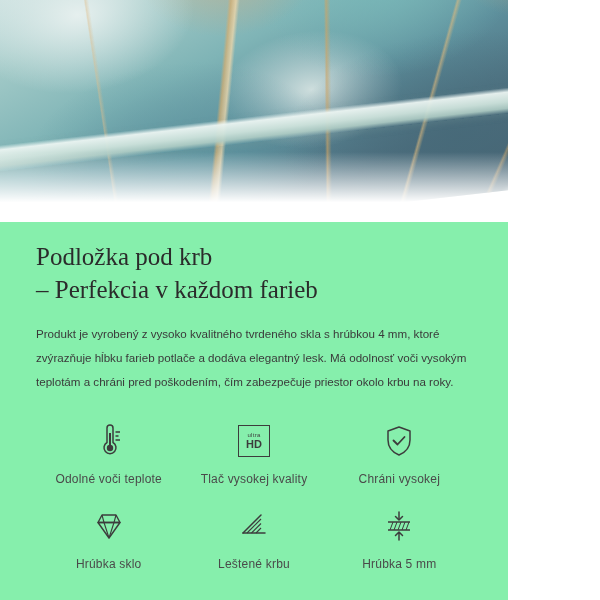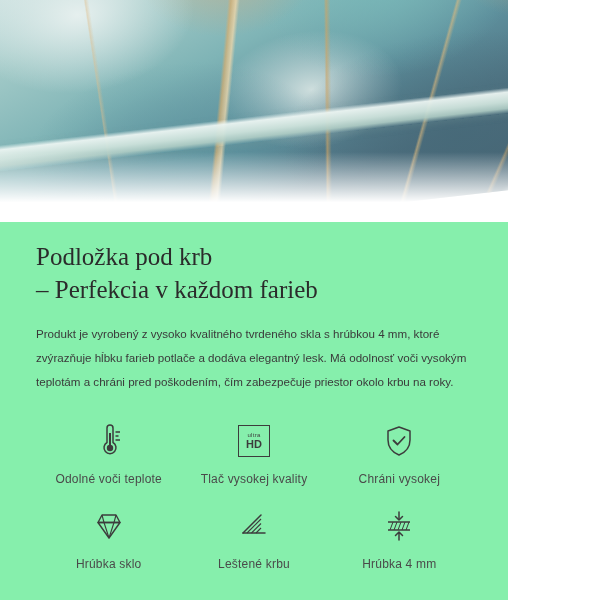--- a/index.html
+++ b/index.html
@@ -278,18 +278,18 @@
           <svg width="40" height="40" viewBox="0 0 40 40" fill="none" stroke="#3c3c3c" stroke-width="1.5">
             <line x1="20" y1="6" x2="20" y2="13" stroke-linecap="round"></line>
             <path d="M16.5 10.5L20 14l3.5-3.5" stroke-linecap="round" stroke-linejoin="round"></path>
             <line x1="9" y1="16" x2="31" y2="16"></line>
             <line x1="9" y1="24" x2="31" y2="24"></line>
             <path d="M11 24 L14 16 M15 24 L18 16 M19 24 L22 16 M23 24 L26 16 M27 24 L30 16" stroke-width="1"></path>
             <line x1="20" y1="34" x2="20" y2="27" stroke-linecap="round"></line>
             <path d="M16.5 29.5L20 26l3.5 3.5" stroke-linecap="round" stroke-linejoin="round"></path>
           </svg>
         </div>
-        <div class="feature-label">Hrúbka 4 mm</div>
+        <div class="feature-label">Hrúbka 5 mm</div>
       </div>
 
     </div>
   </div>
 </div>
 
 </body></html>

